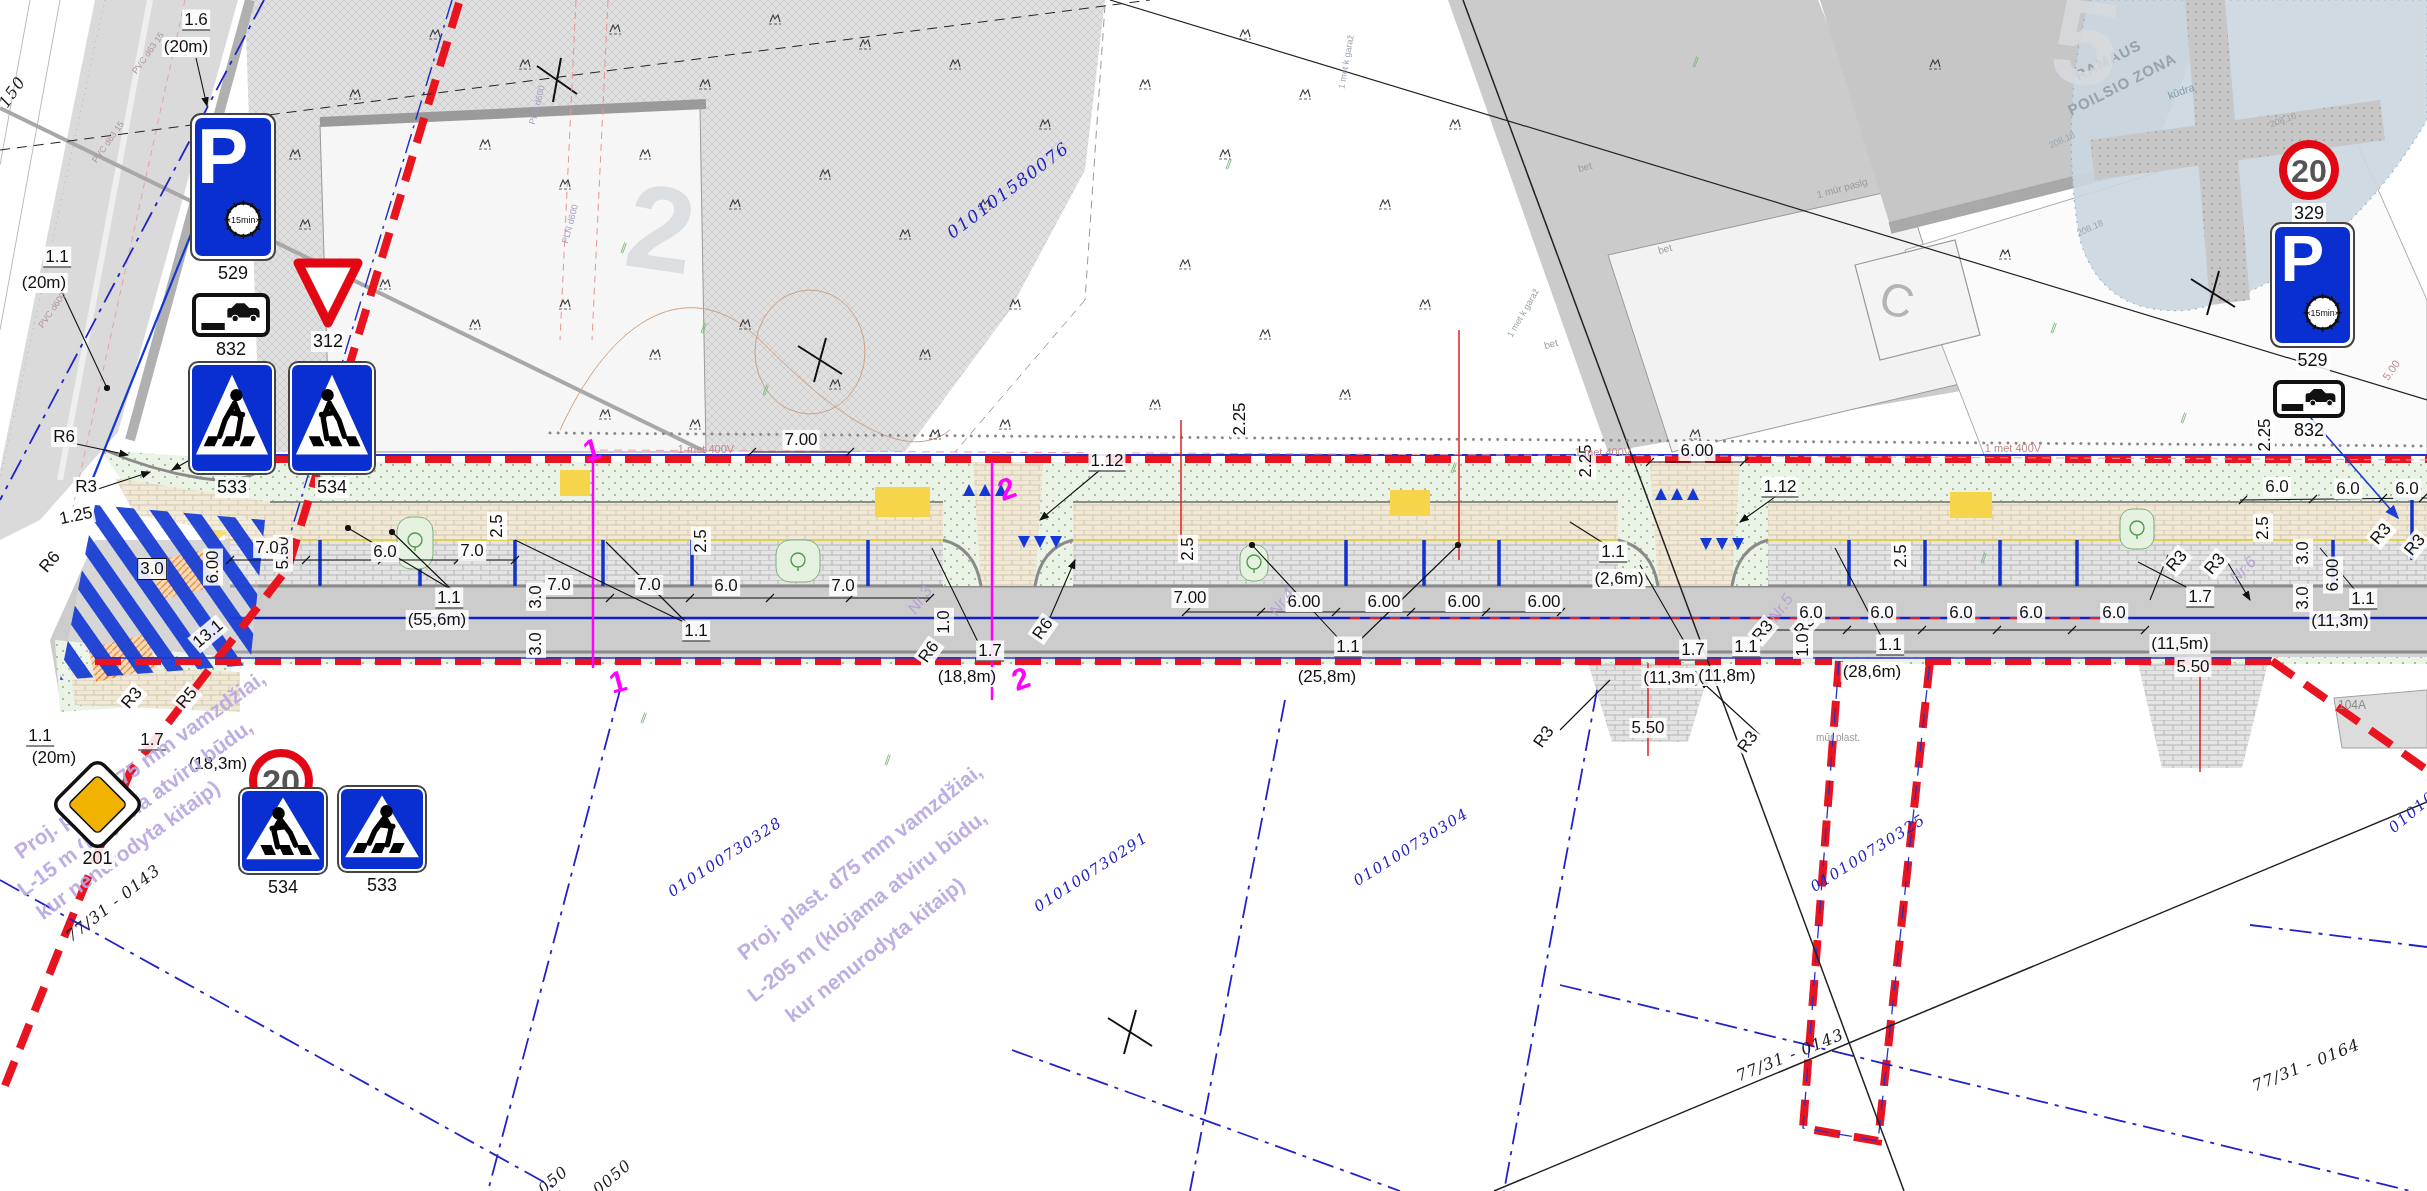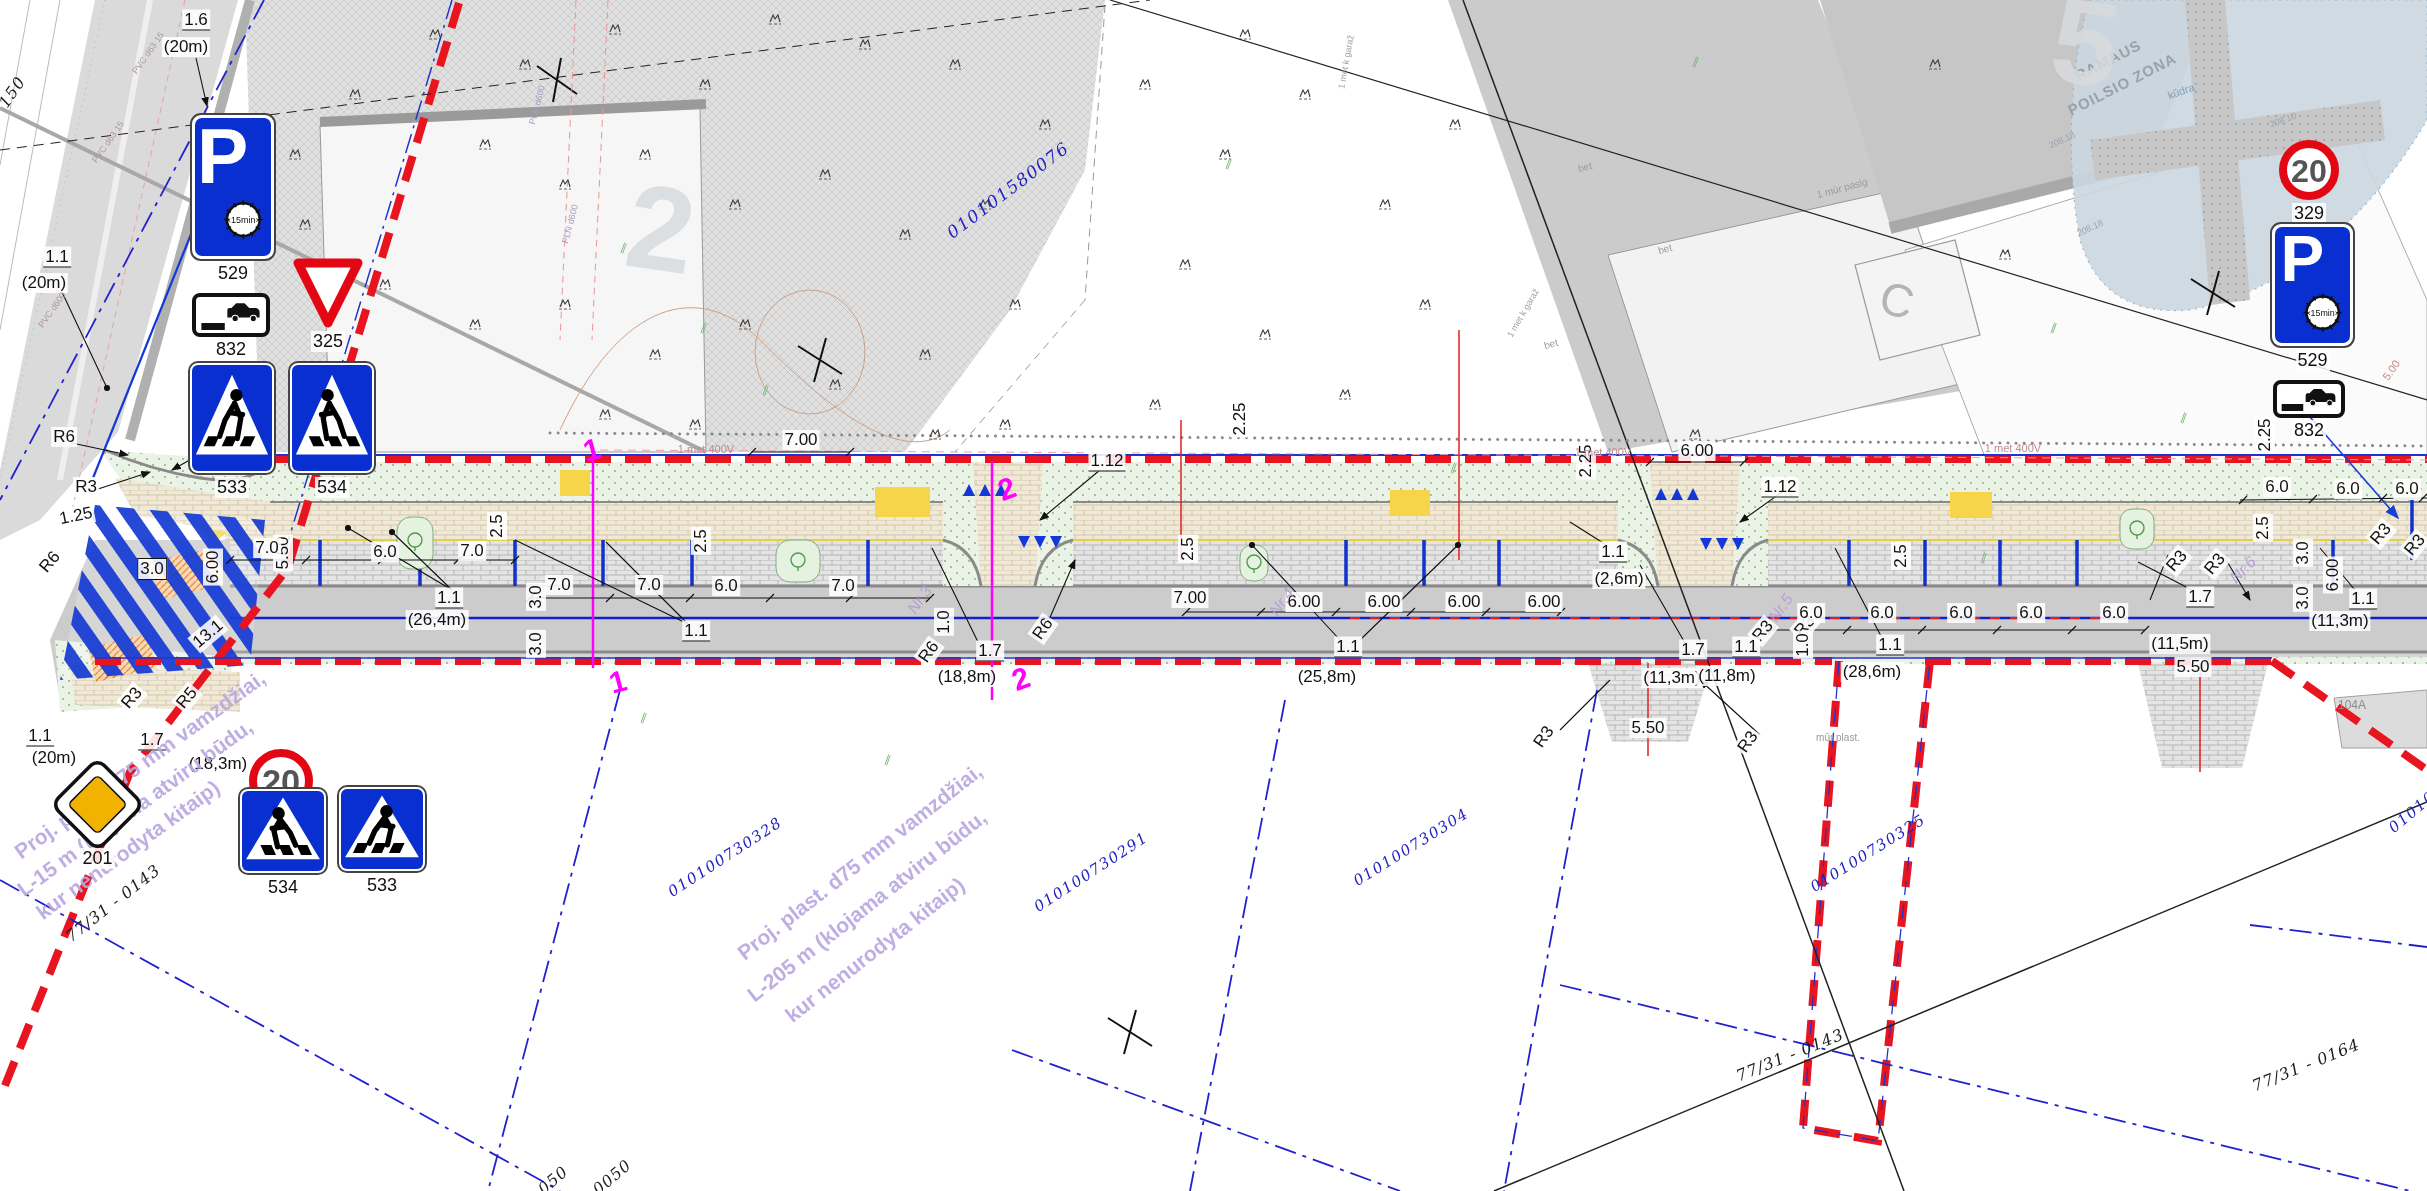--- a/index.html
+++ b/index.html
@@ -388,21 +388,21 @@
     <div class="lbl c-dim" style="left: 472px; top: 551px; transform: translate(-50%, -50%) rotate(0deg);">7.0</div>
     <div class="lbl c-dim" style="left: 497px; top: 526px; transform: translate(-50%, -50%) rotate(-90deg);">2.5</div>
     <div class="lbl c-dim" style="left: 559px; top: 585px; transform: translate(-50%, -50%) rotate(0deg);">7.0</div>
     <div class="lbl c-dim" style="left: 649px; top: 585px; transform: translate(-50%, -50%) rotate(0deg);">7.0</div>
     <div class="lbl c-dim" style="left: 701px; top: 541px; transform: translate(-50%, -50%) rotate(-90deg);">2.5</div>
     <div class="lbl c-dim" style="left: 726px; top: 586px; transform: translate(-50%, -50%) rotate(0deg);">6.0</div>
     <div class="lbl c-dim" style="left: 843px; top: 586px; transform: translate(-50%, -50%) rotate(0deg);">7.0</div>
     <div class="lbl c-dim" style="left: 536px; top: 597px; transform: translate(-50%, -50%) rotate(-90deg);">3.0</div>
     <div class="lbl c-dim" style="left: 536px; top: 644px; transform: translate(-50%, -50%) rotate(-90deg);">3.0</div>
     <div class="lbl c-dim u" style="left: 449px; top: 598px; transform: translate(-50%, -50%) rotate(0deg);">1.1</div>
-    <div class="lbl c-dim" style="left: 437px; top: 620px; transform: translate(-50%, -50%) rotate(0deg);">(26,4m)</div>
+    <div class="lbl c-dim" style="left: 437px; top: 620px; transform: translate(-50%, -50%) rotate(0deg);">(55,6m)</div>
     <div class="lbl c-dim u" style="left: 696px; top: 631px; transform: translate(-50%, -50%) rotate(0deg);">1.1</div>
     <div class="lbl c-dim" style="left: 801px; top: 440px; transform: translate(-50%, -50%) rotate(0deg);">7.00</div>
     <div class="lbl c-dim u" style="left: 1107px; top: 461px; transform: translate(-50%, -50%) rotate(0deg);">1.12</div>
     <div class="lbl c-dim" style="left: 1190px; top: 598px; transform: translate(-50%, -50%) rotate(0deg);">7.00</div>
     <div class="lbl c-dim" style="left: 1304px; top: 602px; transform: translate(-50%, -50%) rotate(0deg);">6.00</div>
     <div class="lbl c-dim" style="left: 1384px; top: 602px; transform: translate(-50%, -50%) rotate(0deg);">6.00</div>
     <div class="lbl c-dim" style="left: 1464px; top: 602px; transform: translate(-50%, -50%) rotate(0deg);">6.00</div>
     <div class="lbl c-dim" style="left: 1544px; top: 602px; transform: translate(-50%, -50%) rotate(0deg);">6.00</div>
     <div class="lbl c-dim" style="left: 944px; top: 622px; transform: translate(-50%, -50%) rotate(-90deg);">1.0</div>
     <div class="lbl c-dim" style="left: 929px; top: 652px; transform: translate(-50%, -50%) rotate(-55deg);">R6</div>
@@ -528,21 +528,21 @@
         <rect x="2" y="2" width="74" height="40" rx="6" fill="#fff" stroke="#111" stroke-width="4"></rect>
         <rect x="9.36" y="30" width="23.4" height="7" fill="#111"></rect>
         <g transform="translate(32.76,8.8) scale(0.52)">
           <path d="M5,30 h62 v-10 a8,8 0 0 0 -8,-8 h-12 l-9,-9 h-16 l-9,9 h-4 a4,4 0 0 0 -4,4 z" fill="#111"></path>
           <circle cx="20" cy="32" r="6" fill="#111" stroke="#fff" stroke-width="2"></circle>
           <circle cx="55" cy="32" r="6" fill="#111" stroke="#fff" stroke-width="2"></circle>
         </g>
       </svg><div class="code" style="top: 46px;">832</div></div>
     <div class="sign" style="left: 292px; top: 255px; width: 72px; height: 74px;"><svg width="72" height="74">
         <polygon points="36,68 6,8 66,8" fill="#fff" stroke="#e30613" stroke-width="9" stroke-linejoin="round"></polygon>
-      </svg><div class="code" style="top: 76px;">325</div></div>
+      </svg><div class="code" style="top: 76px;">312</div></div>
     <div class="sign" style="left: 188px; top: 361px; width: 88px; height: 114px;"><svg width="88" height="114">
         <rect x="1" y="1" width="86" height="112" rx="9" fill="#fff" stroke="#444" stroke-width="2"></rect>
         <rect x="4" y="4" width="80" height="106" rx="6" fill="#0a2fd0"></rect>
         <g transform="">
           <polygon points="44,13.68 7.92,93.47999999999999 80.08,93.47999999999999" fill="#fff"></polygon>
           <g transform="translate(12.32,75.24000000000001) skewX(-25)">
             <rect x="8" y="0" width="11" height="10" fill="#000"></rect>
             <rect x="26" y="0" width="11" height="10" fill="#000"></rect>
             <rect x="44" y="0" width="11" height="10" fill="#000"></rect>
           </g>

